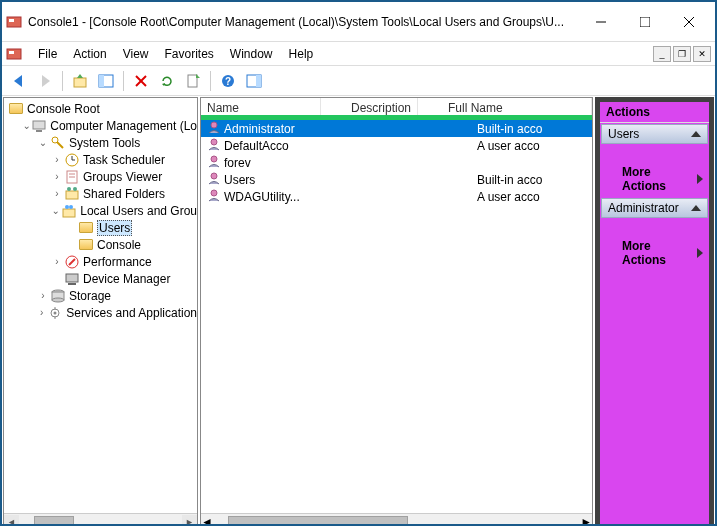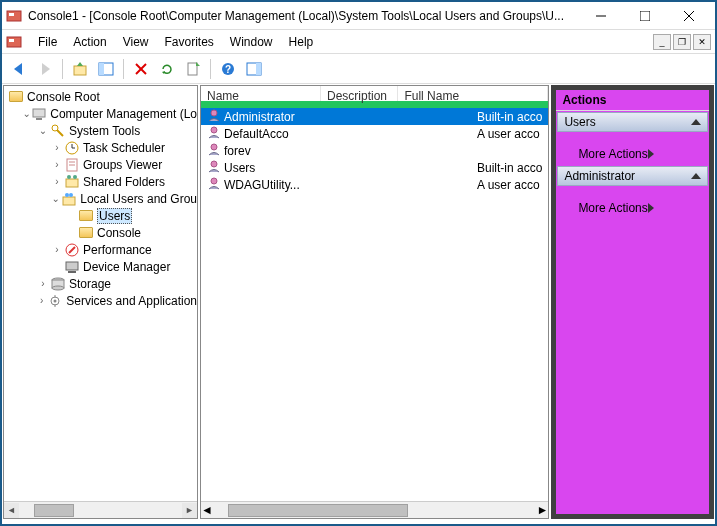--- a/index.html
+++ b/index.html
@@ -6,21 +6,21 @@
 body {
   font-family: 'Segoe UI', Tahoma, sans-serif;
   font-size: 12px;
   background: #fff;
   width: 717px;
   height: 526px;
   border: 2px solid #1a5a8a;
   overflow: hidden;
 }
 .titlebar {
-  height: 28px;
+  height: 40px;
   background: #fff;
   display: flex;
   align-items: center;
   padding: 0 4px;
   border-bottom: 1px solid #ddd;
 }
 .titlebar .app-icon { width: 16px; height: 16px; margin-right: 6px; }
 .titlebar .title { flex: 1; color: #000; font-size: 12px; white-space: nowrap; overflow: hidden; }
 .win-controls { display: flex; gap: 0; }
 .win-btn { width: 44px; height: 28px; display: flex; align-items: center; justify-content: center; cursor: pointer; }
@@ -68,21 +68,21 @@
 .expander { width: 14px; text-align: center; color: #666; font-size: 10px; user-select: none; }
 .tree-icon { width: 16px; height: 16px; margin-right: 3px; display: inline-flex; align-items: center; justify-content: center; }
 .list-pane {
   flex: 1;
   border: 1px solid #888;
   margin: 1px;
   background: #fff;
   display: flex;
   flex-direction: column;
 }
-.list-header { display: flex; height: 22px; border-bottom: 7px solid #22c55e; }
+.list-header { display: flex; height: 22px; border-bottom: 5px solid #22c55e; gap: 24px; }
 .list-header .col { padding: 3px 6px; border-right: 1px solid #e5e5e5; font-size: 12px; color: #333; }
 .col-name { width: 120px; }
 .col-full { width: 150px; }
 .col-desc { flex: 1; }
 .list-body { flex: 1; overflow: hidden; }
 .list-row { display: flex; height: 17px; align-items: center; cursor: pointer; }
 .list-row.selected { background: #0078d7; color: #fff; }
 .list-row .cell { padding: 0 6px; white-space: nowrap; overflow: hidden; }
 .list-row .cell-name { width: 120px; display: flex; align-items: center; gap: 3px; }
 .list-row .cell-full { width: 150px; }
@@ -101,21 +101,21 @@
 .actions-section-hdr {
   background: linear-gradient(#e8ecf5, #b8c6de);
   border: 1px solid #9aa9c3;
   margin: 1px;
   padding: 2px 6px;
   display: flex;
   align-items: center;
   justify-content: space-between;
   cursor: pointer;
 }
-.actions-link { padding: 14px 6px 4px 22px; display: flex; align-items: center; cursor: pointer; }
+.actions-link { padding: 20px 6px 4px 22px; display: flex; align-items: center; justify-content: space-between; cursor: pointer; font-weight: bold; }
 .triangle-up { width: 0; height: 0; border-left: 5px solid transparent; border-right: 5px solid transparent; border-bottom: 6px solid #333; }
 .triangle-right { width: 0; height: 0; border-top: 5px solid transparent; border-bottom: 5px solid transparent; border-left: 6px solid #333; }
 .ico-folder { width:14px; height:11px; background: linear-gradient(#ffe9a8,#f4c65a); border: 1px solid #c9a43a; border-radius: 1px; }
 </style>
 </head>
 <body>
 
 <div class="titlebar">
   <span class="app-icon">
     <svg width="16" height="16">

